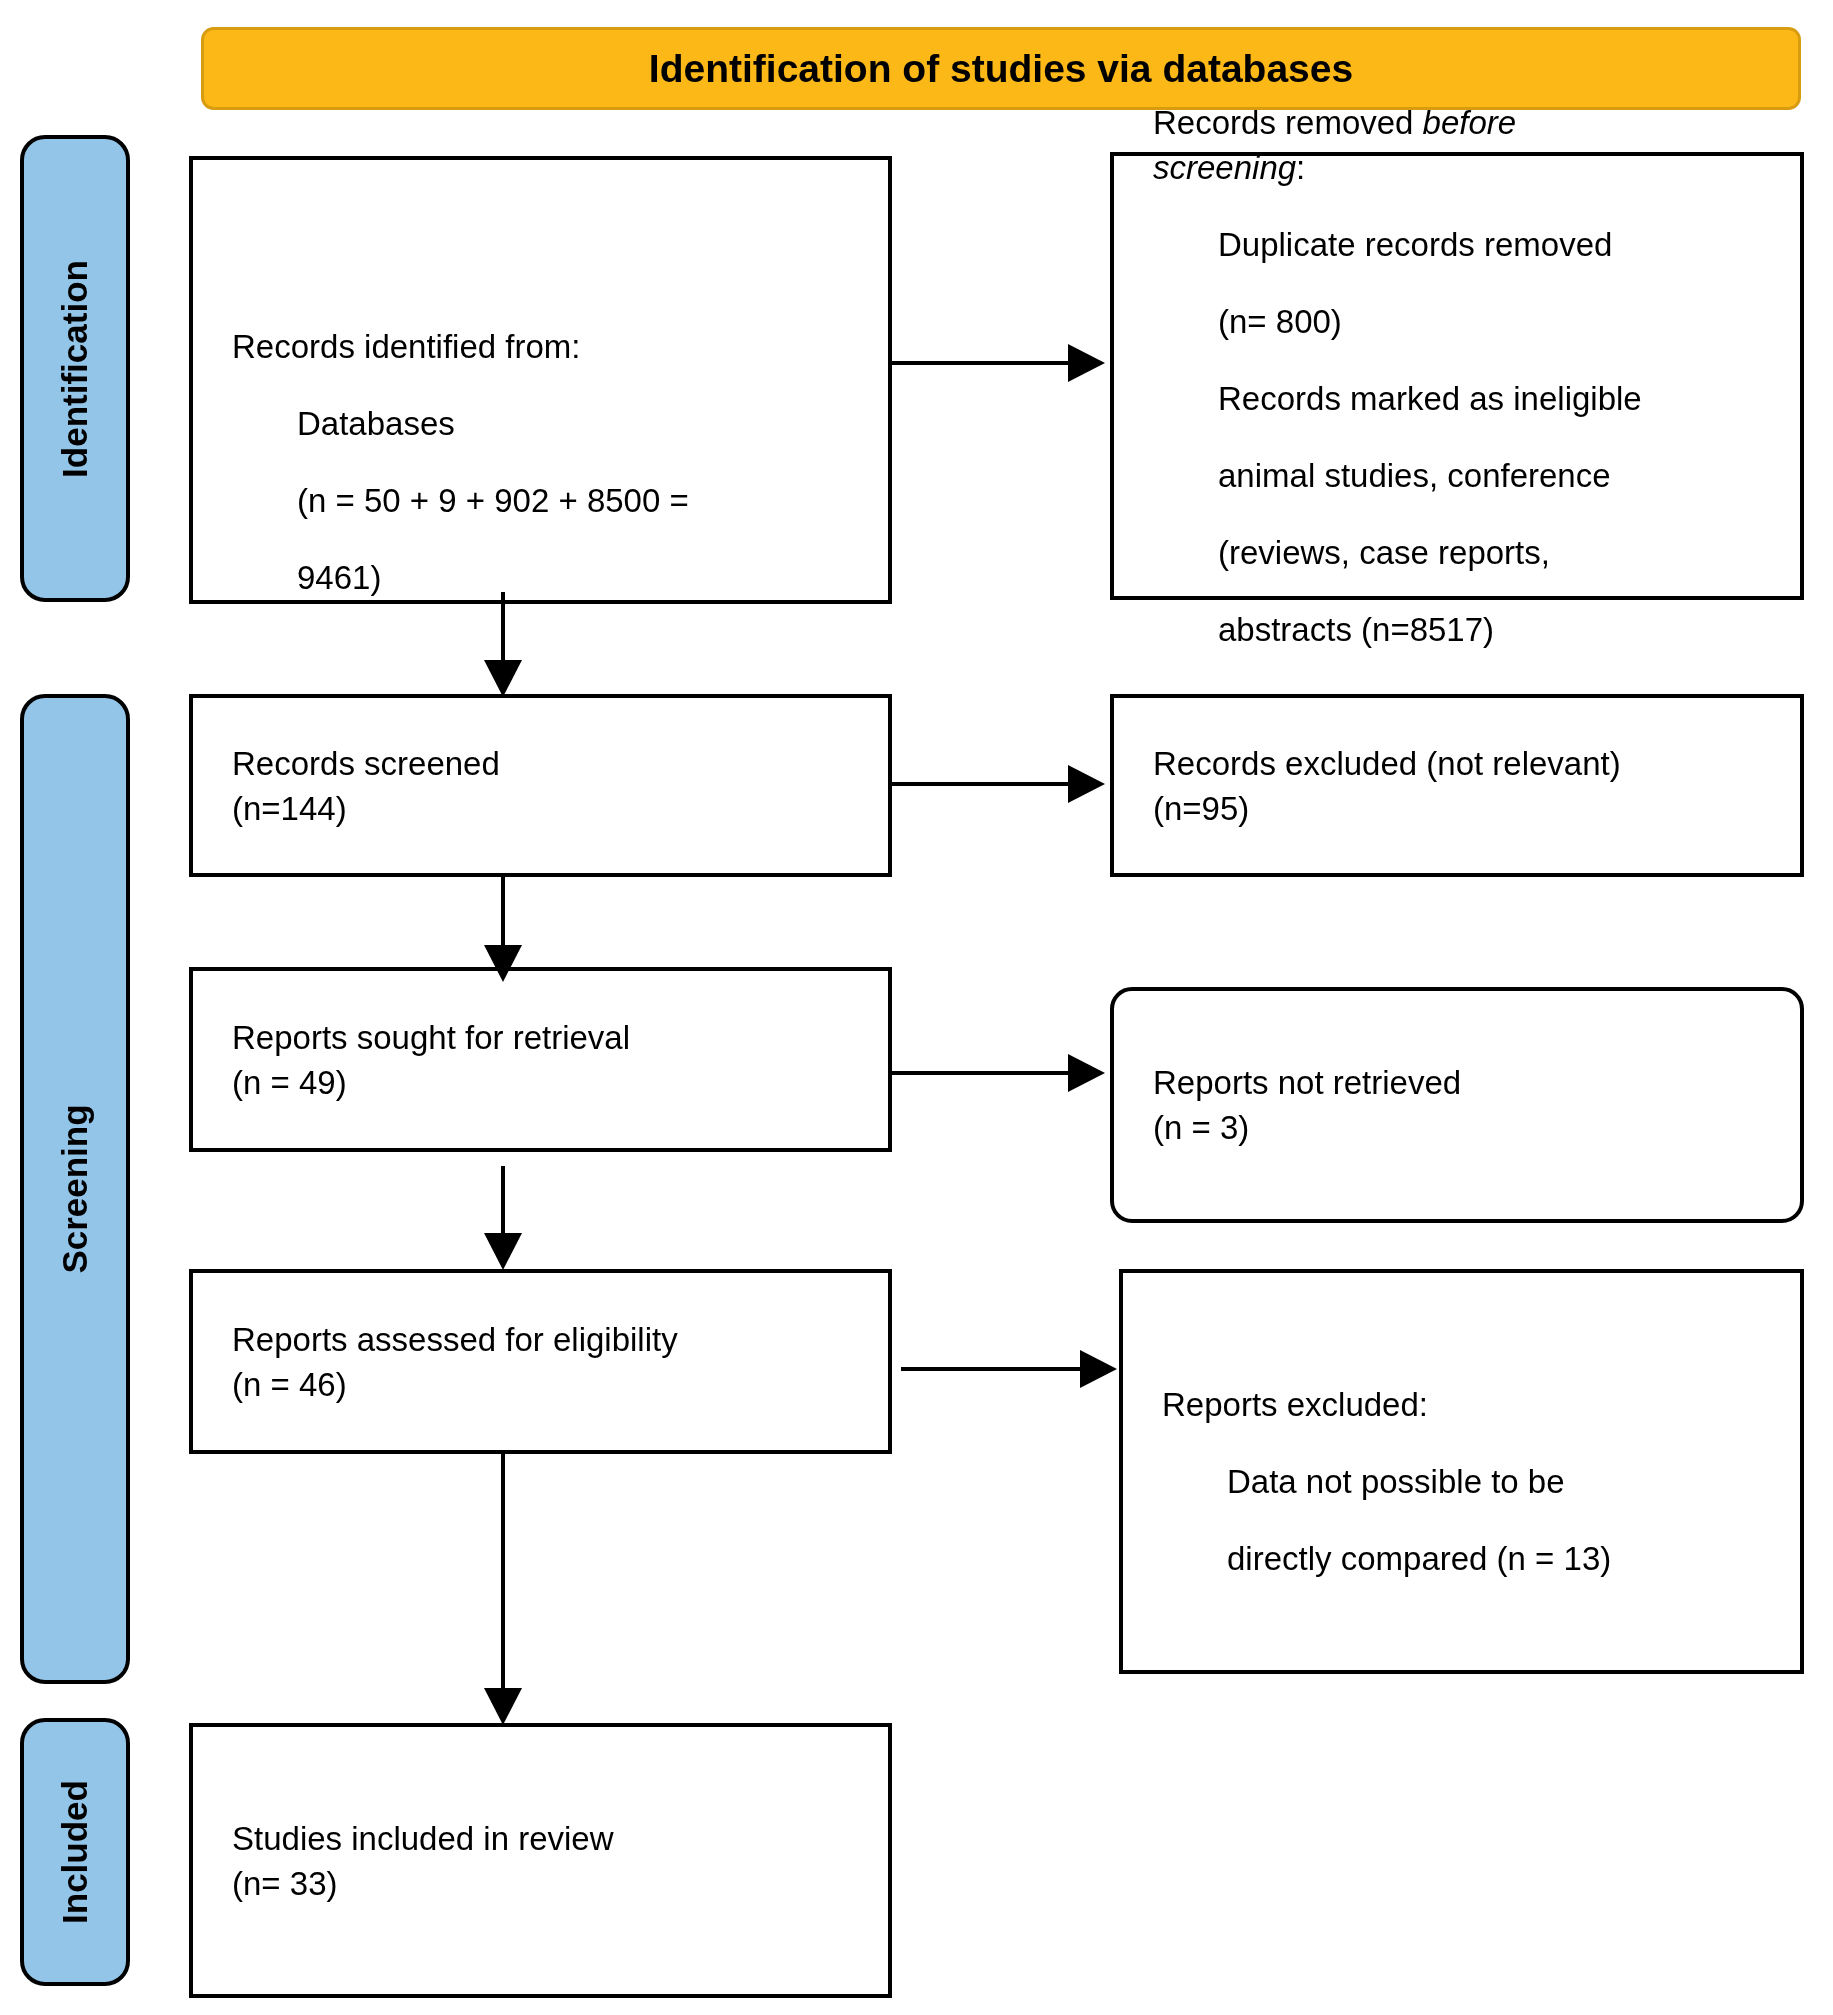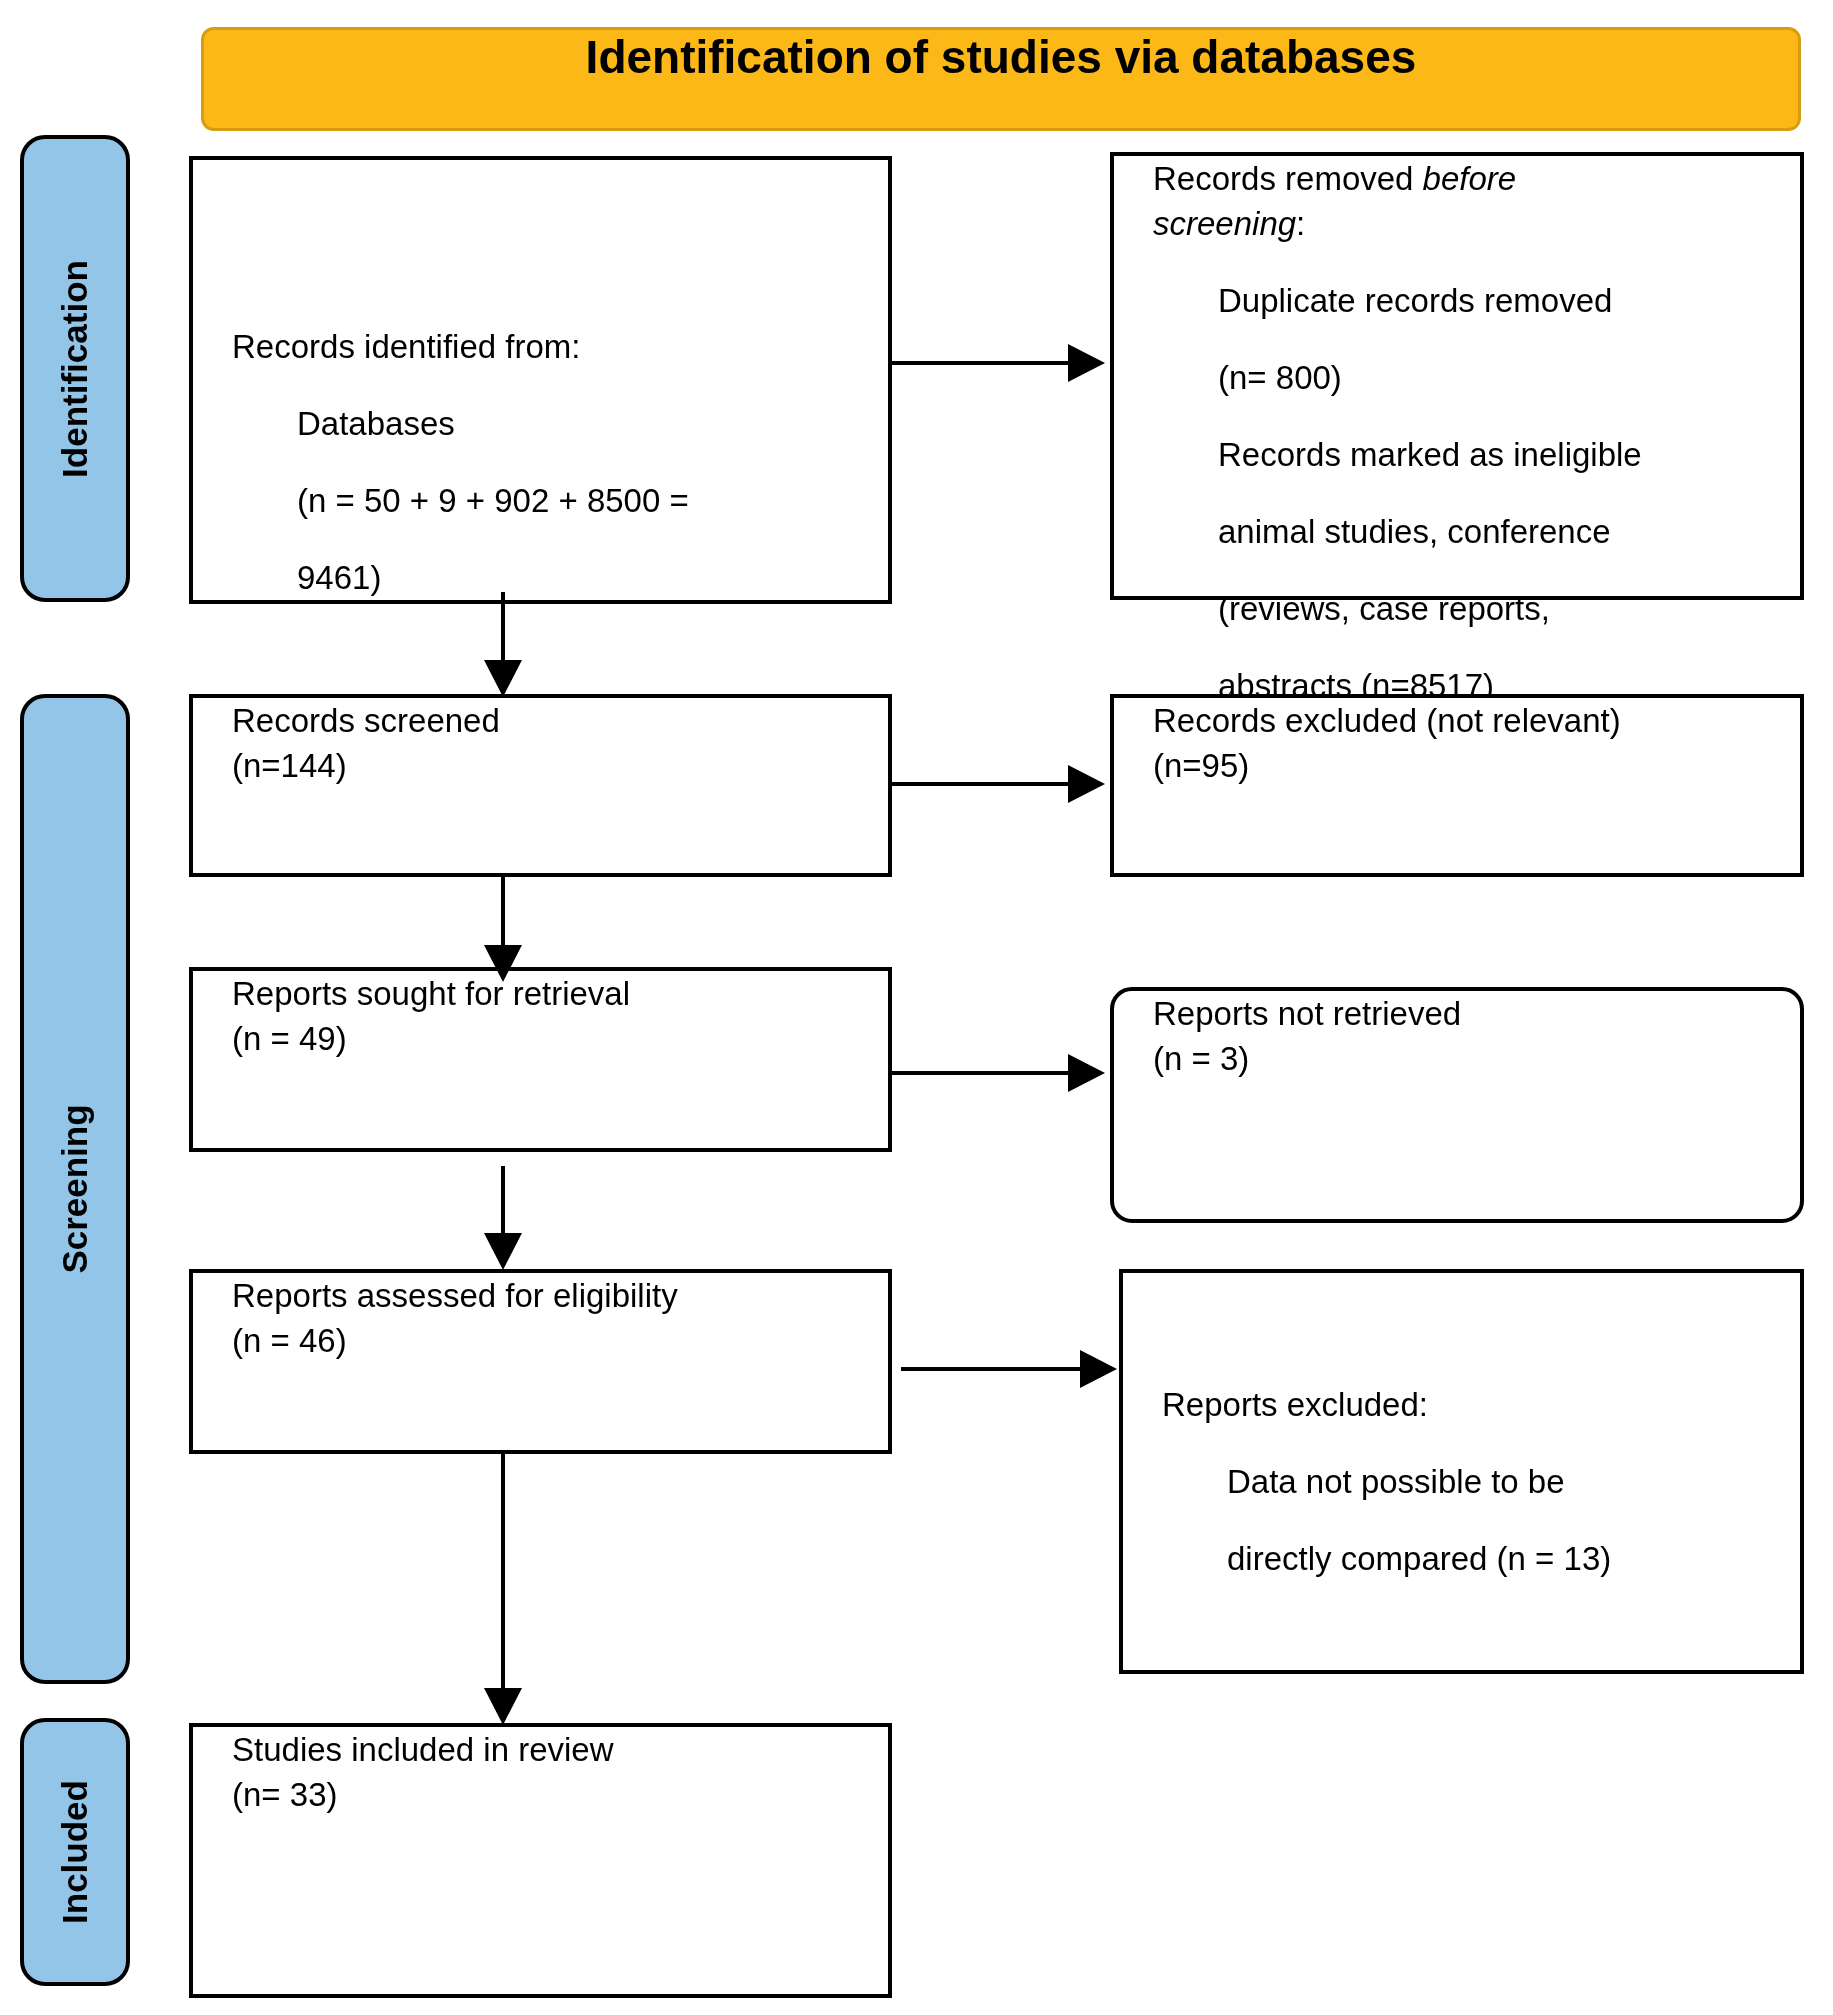--- a/index.html
+++ b/index.html
@@ -3,45 +3,45 @@
 <meta charset="utf-8">
 <style>
   html,body { margin:0; padding:0; background:#ffffff; }
   .canvas {
     position:relative; width:1833px; height:2015px; background:#ffffff;
     font-family:"Liberation Sans", sans-serif; color:#000;
   }
 
   
   .header {
-    position:absolute; left:201px; top:27px; width:1600px; height:104px;
+    position:absolute; left:201px; top:27px; width:1600px; height:83px;
     background:#FBB817; border:3.5px solid #D89C10; border-radius:12.7px;
-    display:flex; align-items:flex-start; justify-content:center;
-    font-weight:bold; font-size:46px; box-sizing:border-box;
+    display:flex; align-items:center; justify-content:center;
+    font-weight:bold; font-size:39px; box-sizing:border-box;
   }
 
   
   .stage {
     position:absolute; left:20px; width:110px; background:#93C5E8;
     border:4.2px solid #000; border-radius:25px; box-sizing:border-box;
     display:flex; align-items:center; justify-content:center;
   }
   .stage .vtext {
     transform:rotate(-90deg); white-space:nowrap;
     font-weight:bold; font-size:35px;
   }
   .stage-identification { top:135px; height:467px; }
   .stage-screening      { top:694px; height:990px; }
   .stage-included       { top:1718px; height:268px; }
 
   
   .box {
     position:absolute; background:#fff; border:4.2px solid #000; box-sizing:border-box;
     font-size:33px; line-height:45px;
-    display:flex; flex-direction:column; justify-content:flex-start;
+    display:flex; flex-direction:column; justify-content:center;
     padding-left:39px; padding-right:20px;
   }
   .box .indent { padding-left:65px;margin-top:32px; }
   .box-l { left:189px; width:703px; }
   .box-r { left:1110px; width:694px; }
 
   .box-records-identified { top:156px;  height:448px; justify-content:flex-end; padding-top:85px; }
   .box-records-removed    { top:152px;  height:448px; }
   .box-records-screened   { top:694px;  height:183px; }
   .box-records-excluded   { top:694px;  height:183px; }

